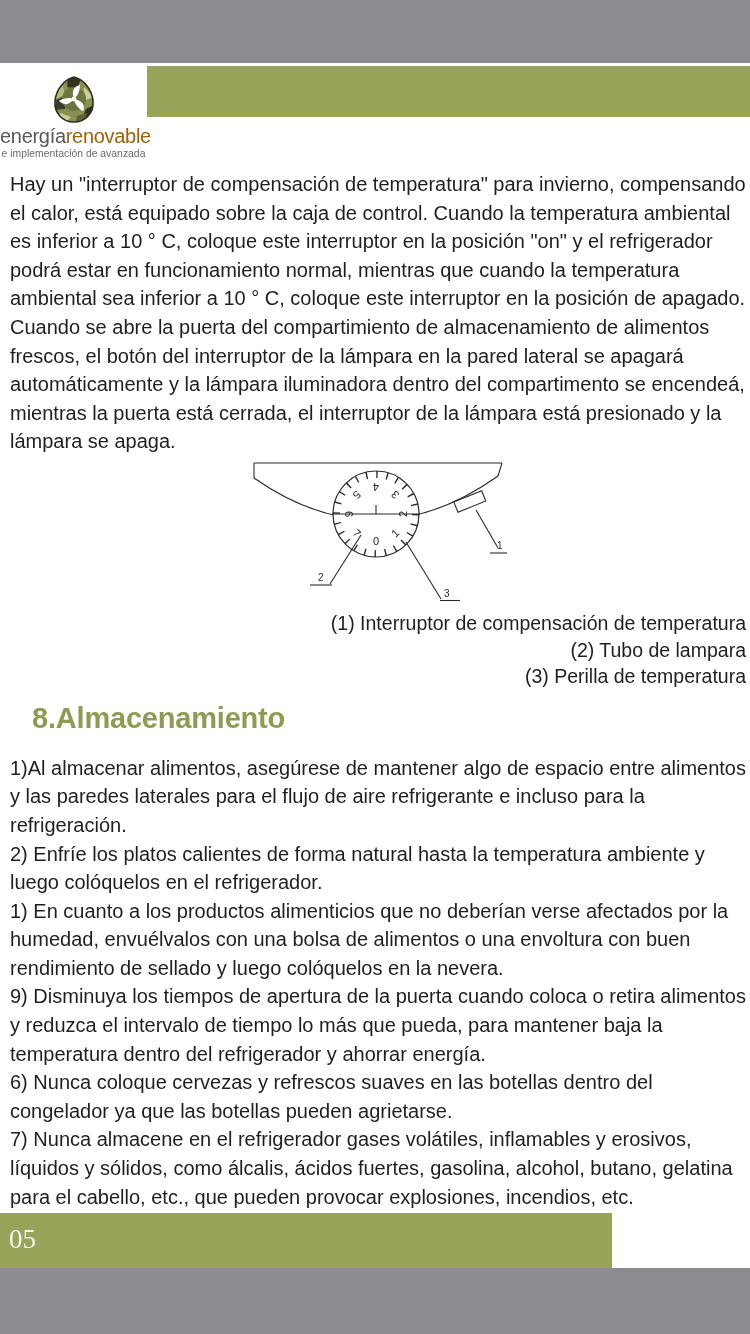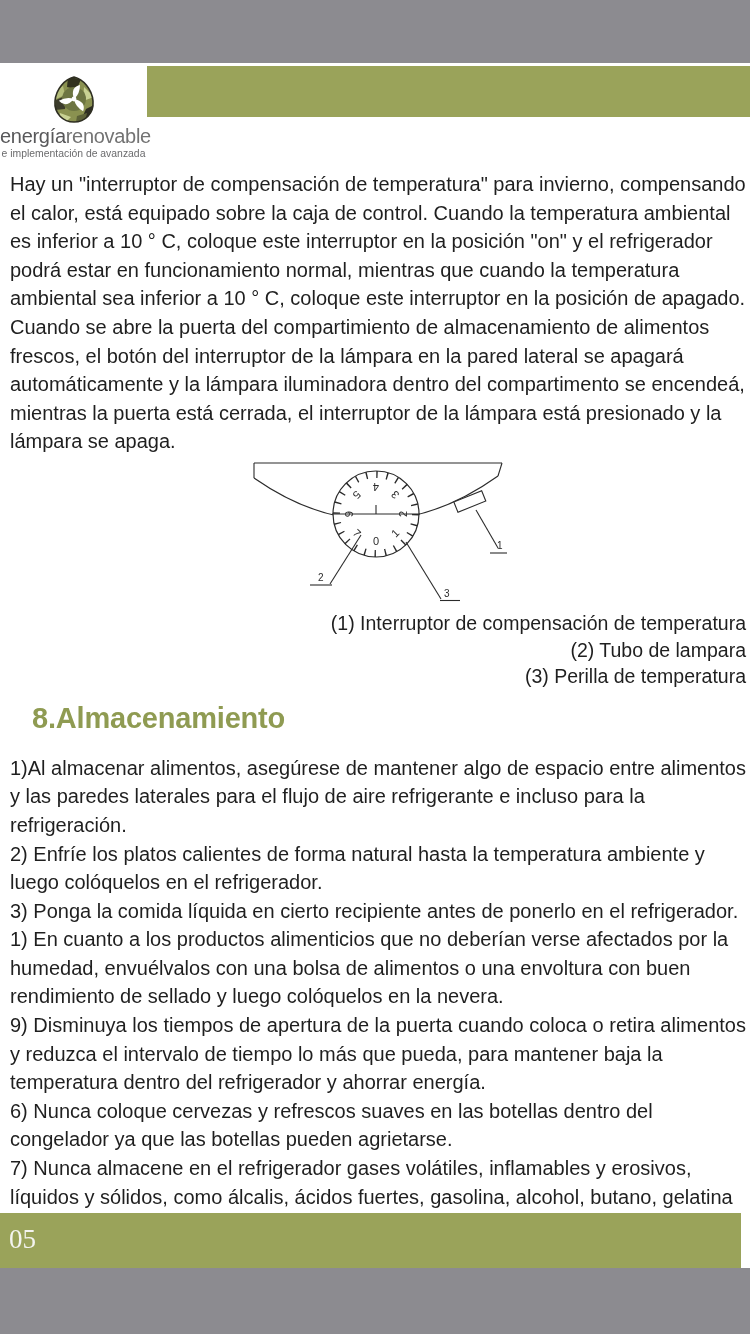--- a/index.html
+++ b/index.html
@@ -8,32 +8,32 @@
     position:relative; width:750px; height:1334px; margin:0 auto;
     background:#ffffff; overflow:hidden;
     font-family:"Liberation Sans", sans-serif; color:#1f1f1f;
   }
   .top-bar { position:absolute; top:0; left:0; width:750px; height:63px; background:#8c8b90; }
   .banner  { position:absolute; top:66px; left:147px; width:603px; height:51px; background:#9aa35a; }
   .logo-block { position:absolute; top:63px; left:0; width:147px; height:105px; background:#ffffff; text-align:center; }
   .logo-icon { display:block; margin:13px auto 2px; }
   .brand { font-size:20px; letter-spacing:-0.3px; line-height:20px; white-space:nowrap; }
   .brand .b1 { color:#58585a; font-weight:500; }
-  .brand .b2 { color:#737373; }
+  .brand .b2 { color:#a16207; }
   .tagline { font-size:10.4px; color:#6b6b6d; margin-top:2px; white-space:nowrap; }
 
   .content { position:absolute; top:170px; left:0; width:750px; padding:0 4px 0 10px; }
   .content p.body { font-size:20px; line-height:28.6px; }
   .diagram-wrap { width:262px; height:150px; margin:2px auto 0; }
   .legend { margin-top:2px; font-size:19.5px; line-height:26.6px;text-align:right; }
   .section-heading { margin-top:12px; font-size:29px; font-weight:bold; color:#8f9b52; letter-spacing:-0.2px;margin-left:22px; }
   .storage { margin-top:19px; }
   .storage p { font-size:20px; line-height:28.6px; }
 
-  .footer-bar { position:absolute; left:0; top:1213px; width:741px; height:55px; background:#9aa35a; z-index:5; }
+  .footer-bar { position:absolute; left:0; top:1213px; width:612px; height:55px; background:#9aa35a; z-index:5; }
   .page-num { position:absolute; left:9px; top:11px; font-family:"Liberation Serif", serif; font-size:27px; color:#f4f4f0; }
   .bottom-bar { position:absolute; left:0; top:1268px; width:750px; height:66px; background:#8c8b90; z-index:5; }
 
   svg text { font-family:"Liberation Sans", sans-serif; fill:#2b2b2b; }
   .diag-stroke { stroke:#2b2b2b; stroke-width:1.1; fill:none; }
 </style>
 </head>
 <body>
 
 <div class="page">
@@ -123,21 +123,20 @@
       <div>(1) Interruptor de compensación de temperatura</div>
       <div>(2) Tubo de lampara</div>
       <div>(3) Perilla de temperatura</div>
     </div>
 
     <h2 class="section-heading">8.Almacenamiento</h2>
 
     <div class="storage">
       <p>1)Al almacenar alimentos, asegúrese de mantener algo de espacio entre alimentos y las paredes laterales para el flujo de aire refrigerante e incluso para la refrigeración.</p>
       <p>2) Enfríe los platos calientes de forma natural hasta la temperatura ambiente y luego colóquelos en el refrigerador.</p>
-      <p>3) Ponga la comida líquida en cierto recipiente antes de ponerlo en el refrigerador.</p>
       <p>1) En cuanto a los productos alimenticios que no deberían verse afectados por la humedad, envuélvalos con una bolsa de alimentos o una envoltura con buen rendimiento de sellado y luego colóquelos en la nevera.</p>
       <p>9) Disminuya los tiempos de apertura de la puerta cuando coloca o retira alimentos y reduzca el intervalo de tiempo lo más que pueda, para mantener baja la temperatura dentro del refrigerador y ahorrar energía.</p>
       <p>6) Nunca coloque cervezas y refrescos suaves en las botellas dentro del congelador ya que las botellas pueden agrietarse.</p>
       <p>7) Nunca almacene en el refrigerador gases volátiles, inflamables y erosivos, líquidos y sólidos, como álcalis, ácidos fuertes, gasolina, alcohol, butano, gelatina para el cabello, etc., que pueden provocar explosiones, incendios, etc.</p>
     </div>
   </div>
 
   <div class="footer-bar">
     <span class="page-num">05</span>
   </div>

